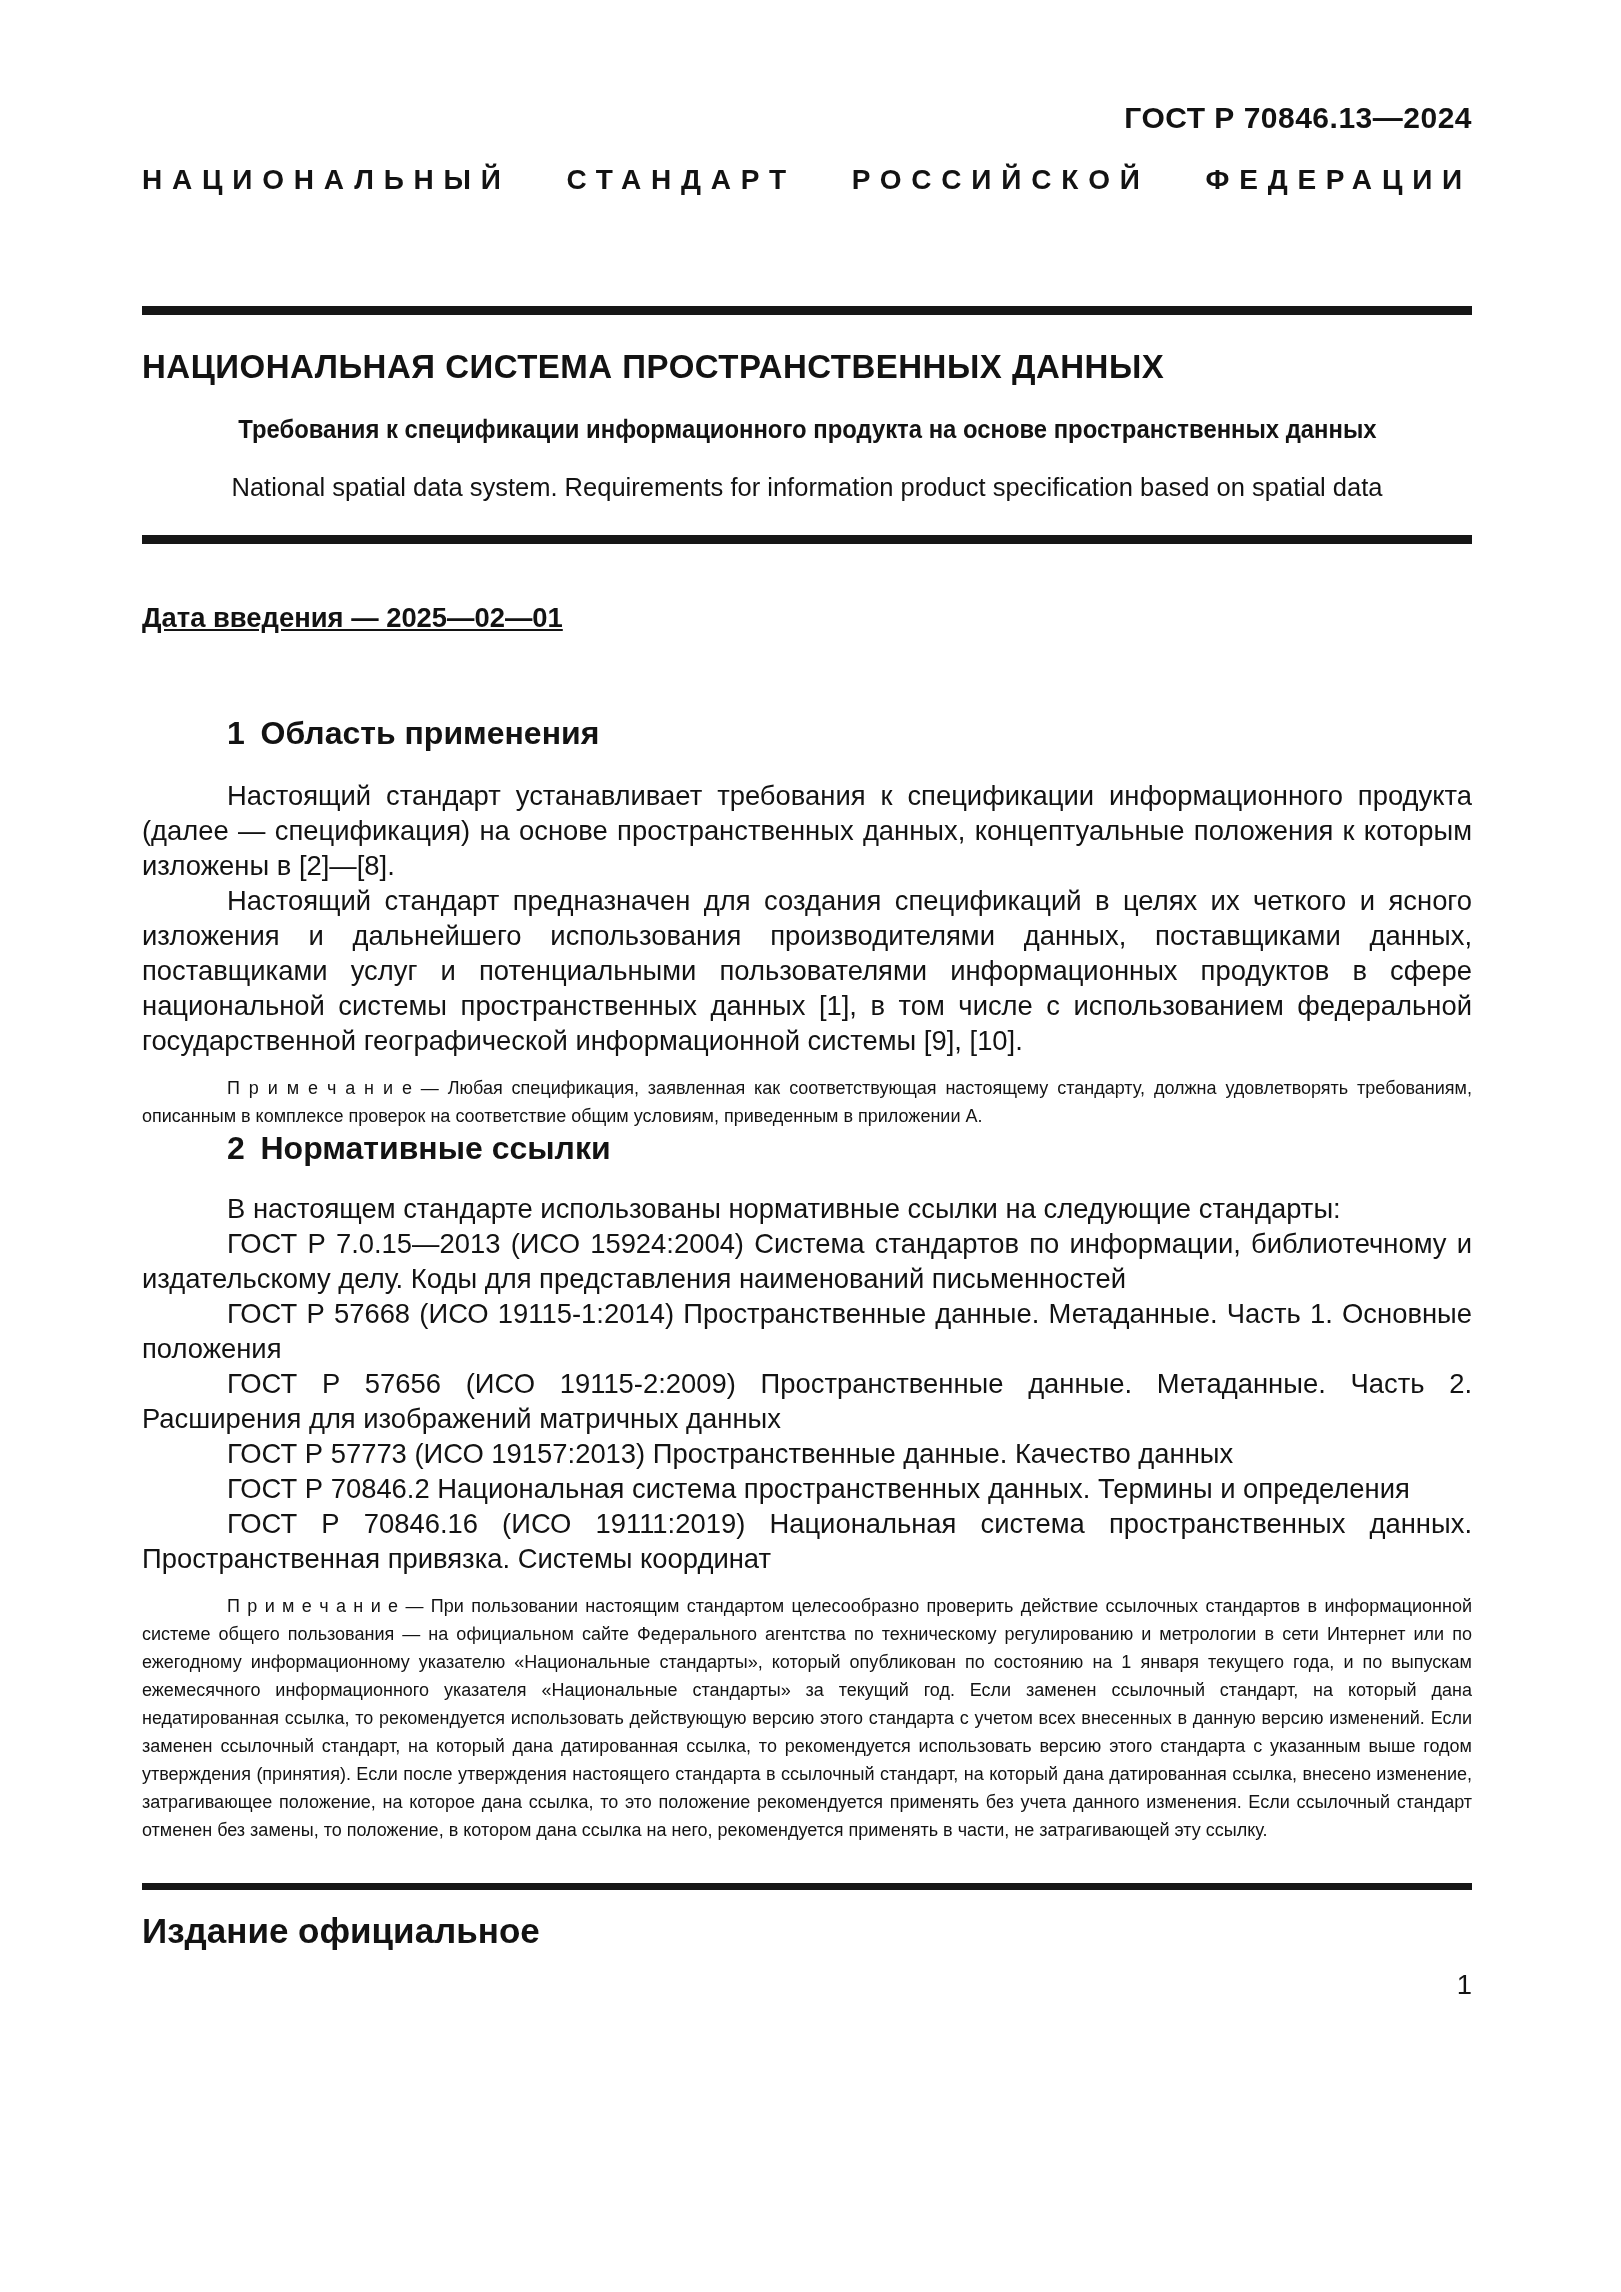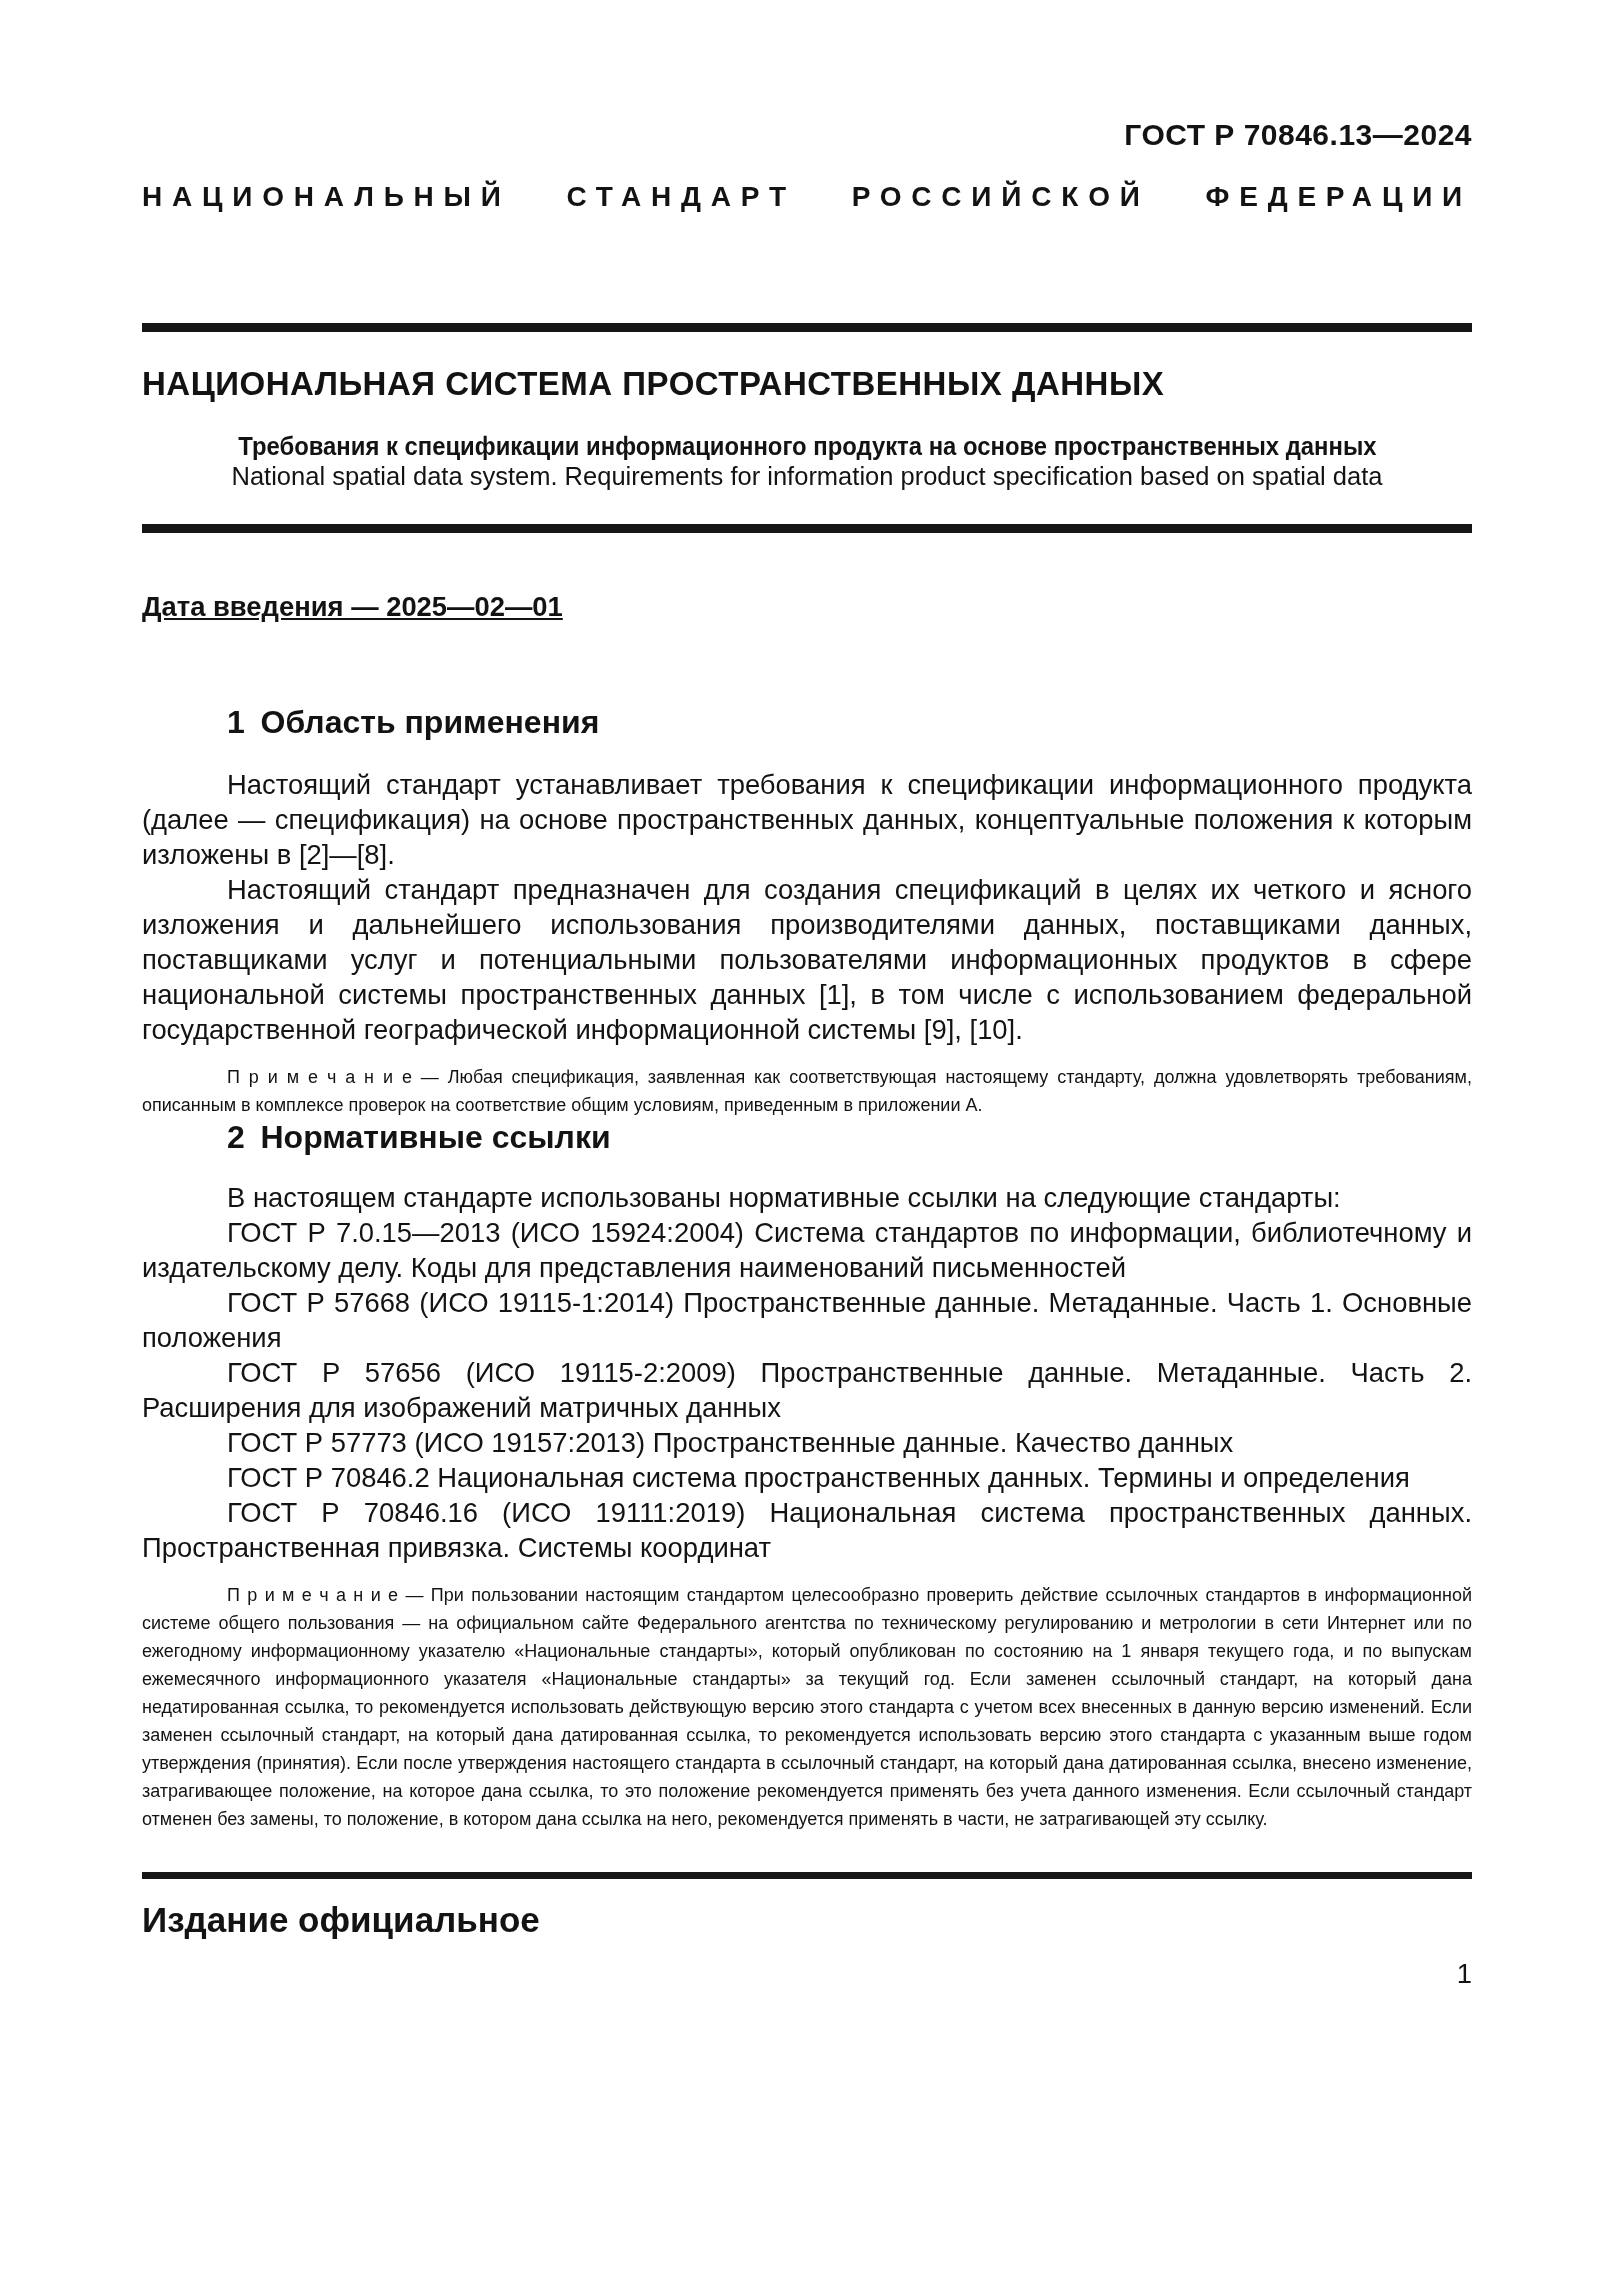--- a/index.html
+++ b/index.html
@@ -4,21 +4,21 @@
 <style>
   * { margin: 0; padding: 0; box-sizing: border-box; }
   html, body { background: #ffffff; }
   body {
     width: 1621px; height: 2293px;
     position: relative;
     font-family: "Liberation Sans", sans-serif;
     color: #131313;
     overflow: hidden;
   }
-  .col { position: absolute; left: 142px; top: 17px; width: 1330px; }
+  .col { position: absolute; left: 142px; top: 0; width: 1330px; }
 
   .doc-code {
     padding-top: 101px;
     text-align: right;
     font-weight: bold;
     font-size: 30px;
     letter-spacing: 0.5px;
   }
   .banner {
     margin-top: 29px;
@@ -43,21 +43,21 @@
   }
   .title-ru { margin-top: 28px; text-align: center; }
   .title-ru span {
     display: inline-block;
     font-weight: bold;
     font-size: 26.5px;
     white-space: nowrap;
     transform: scaleX(0.9);
     transform-origin: center;
   }
-  .title-en { text-align: center; font-size: 25.5px; }
+  .title-en { margin-top: 28px; text-align: center; font-size: 25.5px; }
 
   .date-line {
     margin-top: 58px;
     font-weight: bold;
     font-size: 27.4px;
     text-decoration: underline;
   }
 
   .sec-heading {
     font-size: 32px;

